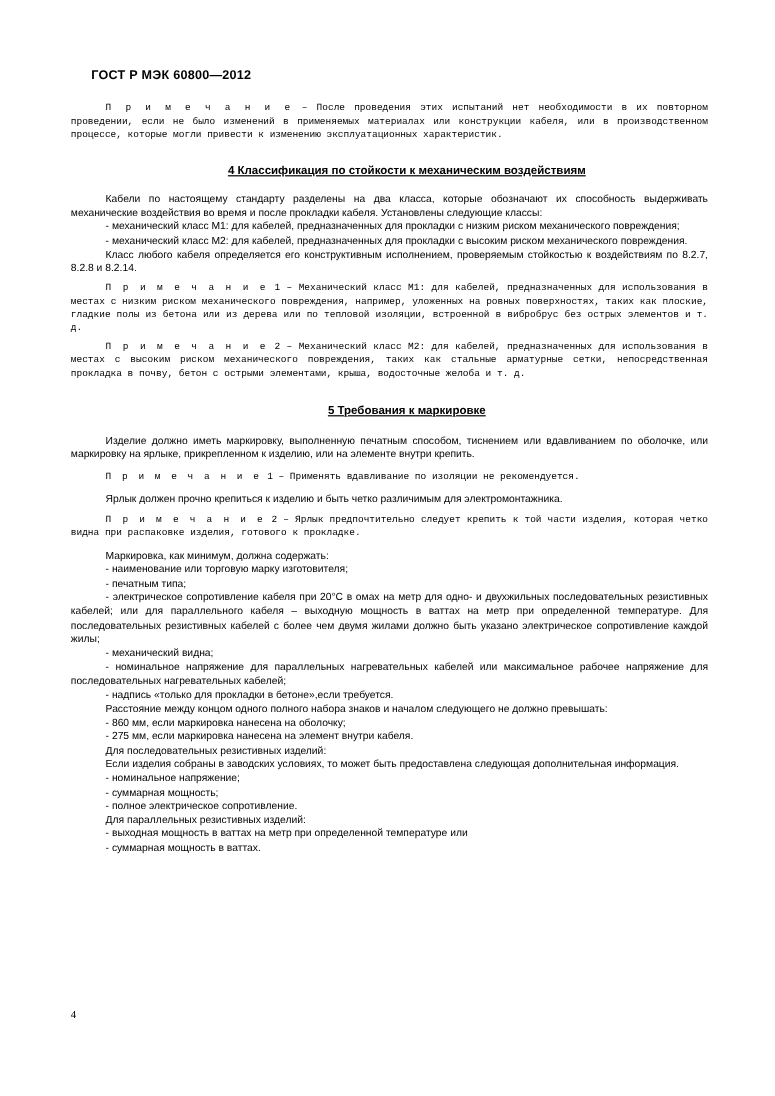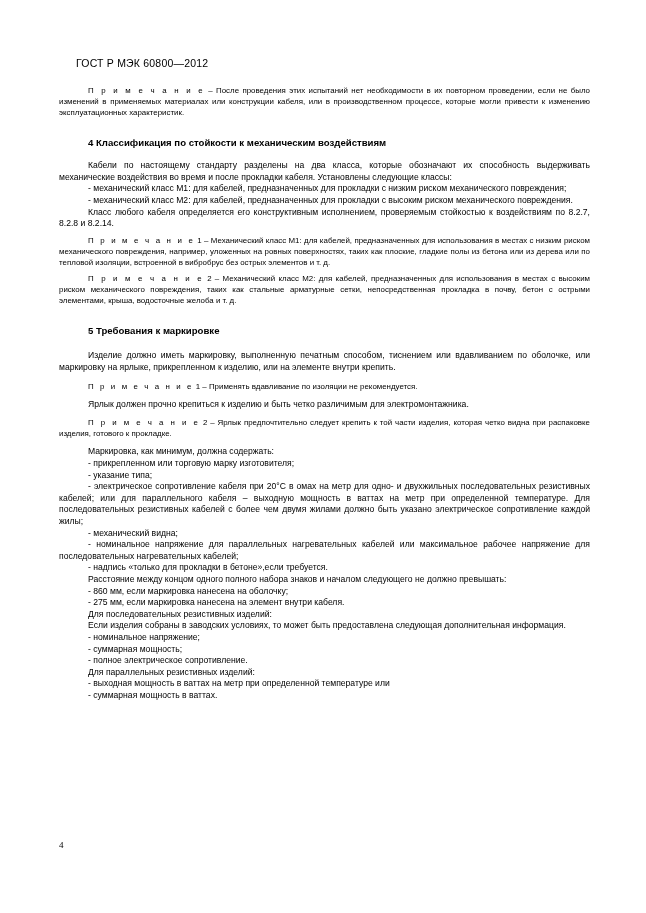--- a/index.html
+++ b/index.html
@@ -18,21 +18,21 @@
     height: 913px;
     background: #ffffff;
     overflow: hidden;
     box-sizing: border-box;
   }
   .doc-header {
     position: absolute;
     left: 59px;
     top: 57px;
     font-size: 10.5px;
-    font-weight: normal;
+    font-weight: bold;
     letter-spacing: 0.2px;
     white-space: nowrap;
     padding-left: 17px;
   }
   .body-block {
     position: absolute;
     left: 59px;
     top: 85px;
     width: 531px;
   }
@@ -44,34 +44,36 @@
     text-justify: inter-word;
     hyphens: none;
   }
   p.indent {
     text-indent: 29px;
   }
   p.note {
     font-size: 7.9px;
     line-height: 11.1px;
     text-indent: 29px;
+    font-family: Liberation Mono, monospace;
   }
   p.note .nlabel {
     letter-spacing: 2.1px;
   }
   p.dash {
     text-indent: 29px;
   }
   h2 {
     margin: 0;
     font-size: 9.6px;
     font-weight: bold;
     line-height: 13px;
     text-indent: 29px;
-    text-align: left;
+    text-align: center;
+    text-decoration: underline;
   }
   .sp-5  { height: 5px; }
   .sp-7  { height: 7px; }
   .sp-11 { height: 11px; }
   .sp-13 { height: 13px; }
   .sp-18 { height: 18px; }
   .page-number {
     position: absolute;
     left: 59px;
     top: 840px;
@@ -125,22 +127,22 @@
 
     <p class="indent">Ярлык должен прочно крепиться к изделию и быть четко различимым для электромонтажника.</p>
 
     <div class="sp-7"></div>
 
     <p class="note"><span class="nlabel">П р и м е ч а н и е</span><span> 2 – Ярлык предпочтительно следует крепить к той части изделия, которая четко видна при распаковке изделия, готового к прокладке.</span></p>
 
     <div class="sp-7"></div>
 
     <p class="indent">Маркировка, как минимум, должна содержать:</p>
-    <p class="dash">- прикрепленном или торговую марку изготовителя;</p>
-    <p class="dash">- указание типа;</p>
+    <p class="dash">- наименование или торговую марку изготовителя;</p>
+    <p class="dash">- печатным типа;</p>
     <p class="dash">- электрическое сопротивление кабеля при 20°С в омах на метр для одно- и двухжильных последовательных резистивных кабелей; или для параллельного кабеля – выходную мощность в ваттах на метр при определенной температуре. Для последовательных резистивных кабелей с более чем двумя жилами должно быть указано электрическое сопротивление каждой жилы;</p>
     <p class="dash">- механический видна;</p>
     <p class="dash">- номинальное напряжение для параллельных нагревательных кабелей или максимальное рабочее напряжение для последовательных нагревательных кабелей;</p>
     <p class="dash">- надпись «только для прокладки в бетоне»,если требуется.</p>
     <p class="indent">Расстояние между концом одного полного набора знаков и началом следующего не должно превышать:</p>
     <p class="dash">- 860 мм, если маркировка нанесена на оболочку;</p>
     <p class="dash">- 275 мм, если маркировка нанесена на элемент внутри кабеля.</p>
     <p class="indent">Для последовательных резистивных изделий:</p>
     <p class="indent">Если изделия собраны в заводских условиях, то может быть предоставлена следующая дополнительная информация.</p>
     <p class="dash">- номинальное напряжение;</p>

